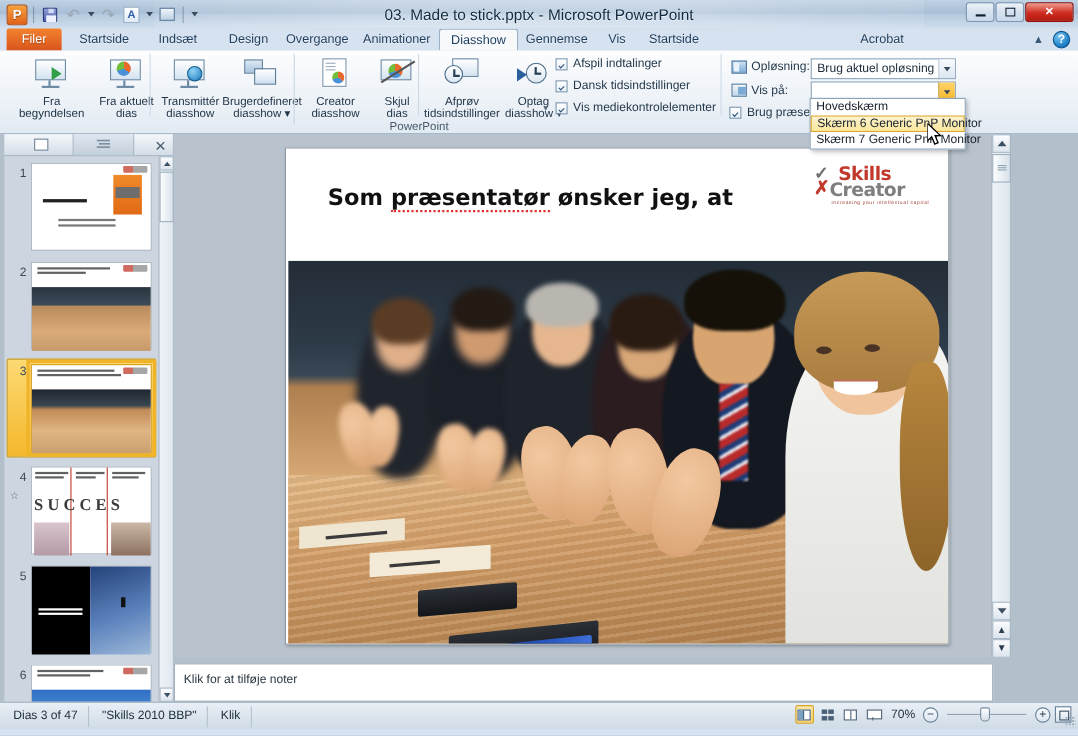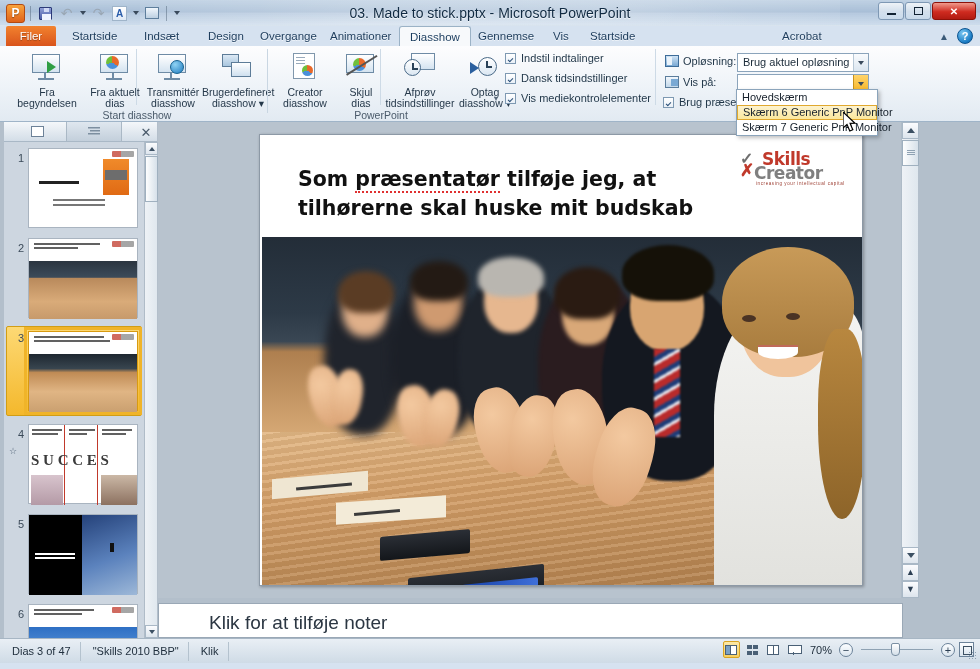--- a/index.html
+++ b/index.html
@@ -216,21 +216,21 @@
   .tscroll{ position:absolute; right:0; top:20px; width:13px; height:496px;
      background:linear-gradient(90deg,#eef2f6,#e0e8ef); border-left:1px solid #b0bcc8;}
   .ts-btn{ width:13px;height:13px; background:linear-gradient(180deg,#fbfcfe,#dde5ed); border:1px solid #a9b8c6;
      display:flex;align-items:center;justify-content:center;}
   .ts-thumb{ position:absolute; left:0; top:14px; width:13px; height:46px;
      background:linear-gradient(90deg,#fdfefe,#d7e1ea); border:1px solid #9fb0bf;}
 
   
   .notes{ position:absolute; left:158px; top:476px; width:760px; height:40px;}
   .notes-box{ position:absolute; left:0; top:5px; width:745px; height:35px; background:#fff; border:1px solid #9aa8b6;}
-  .notes-txt{ position:absolute; left:8px; top:8px; font-size:19px; color:#2b3642;margin-left:42px;}
+  .notes-txt{ position:absolute; left:8px; top:8px; font-size:11px; color:#2b3642;}
 
   
   .statusbar{ position:absolute; left:0; top:638px; width:980px; height:25px;
      background:linear-gradient(180deg,#e9eff5,#cfdbe6); border-top:1px solid #a7b6c4;
      display:flex; align-items:center; }
   .sb-cell{ height:19px; margin:0 0 0 3px; padding:0 9px; display:flex; align-items:center;
      font-size:11px; color:#22313f; border-right:1px solid #b4c2ce;}
   .sb-right{ position:absolute; right:6px; top:2px; display:flex; align-items:center; gap:4px;}
   .viewbtn{ width:17px;height:17px; display:flex;align-items:center;justify-content:center;
      border:1px solid transparent; border-radius:2px;}
@@ -366,21 +366,20 @@
             <span>diasshow</span></div>
         </div>
         <div class="bigbtn" style="left:196px;width:72px">
           <div class="bigico">
             <span class="win2"></span>
               <span class="win3"></span>
           </div>
           <div class="lbl"><span>Brugerdefineret</span><br>
             <span>diasshow ▾</span></div>
         </div>
-        <div class="glabel">Start diasshow</div>
         <div class="sep"></div>
       </div>
 
       <div class="grp" style="left:272px; width:218px;">
         <div class="bigbtn" style="left:2px;">
           <div class="bigico">
             <span class="doc-ico"></span>
               <span class="doc-lines"></span>
             <span class="pie-badge" style="left:14px;top:14px;width:11px;height:11px"></span>
           </div>
@@ -411,21 +410,21 @@
             <span style="position:absolute;left:2px;top:11px;width:0;height:0;border-left:9px solid #2a5f9e;border-top:6px solid transparent;border-bottom:6px solid transparent"></span>
           </div>
           <div class="lbl"><span>Optag</span><br>
             <span>diasshow ▾</span></div>
         </div>
         <div class="glabel" style="left:0">PowerPoint</div>
       </div>
 
       <div class="cbrow" style="left:505px; top:6px;">
         <span class="cb checked"></span>
-        <span>Indstil indtalinger</span>
+        <span>Afspil indtalinger</span>
       </div>
       <div class="cbrow" style="left:505px; top:26px;">
         <span class="cb checked"></span>
         <span>Dansk tidsindstillinger</span>
       </div>
       <div class="cbrow" style="left:505px; top:46px;">
         <span class="cb checked"></span>
         <span>Vis mediekontrolelementer</span>
       </div>
       <div style="position:absolute;left:494px;top:48px;width:6px;height:8px;color:#5a6b7c;font-size:8px">▾</div>
@@ -569,22 +568,21 @@
         <div class="ts-btn" style="position:absolute;bottom:0">
             <span class="caret-d" style="border-left-width:3px;border-right-width:3px;border-top-width:4px"></span>
           </div>
       </div>
     </div>
 
     <div class="stage">
       <div class="slide">
 
         <div class="slide-title">
-          <span>Som </span><span class="spell">præsentatør</span><span> tilføje jeg, at</span><br>
-          <span>tilhørerne skal huske mit budskab</span>
+          <span>Som </span><span class="spell">præsentatør</span><span> ønsker jeg, at</span><br>
         </div>
 
         <div class="sc-logo">
           <span class="sc-check">✓</span>
           <span class="sc-x">✗</span>
           <span class="sc-skills">Skills</span>
           <span class="sc-creator">Creator</span>
           <span class="sc-tag">increasing your intellectual capital</span>
         </div>
 

